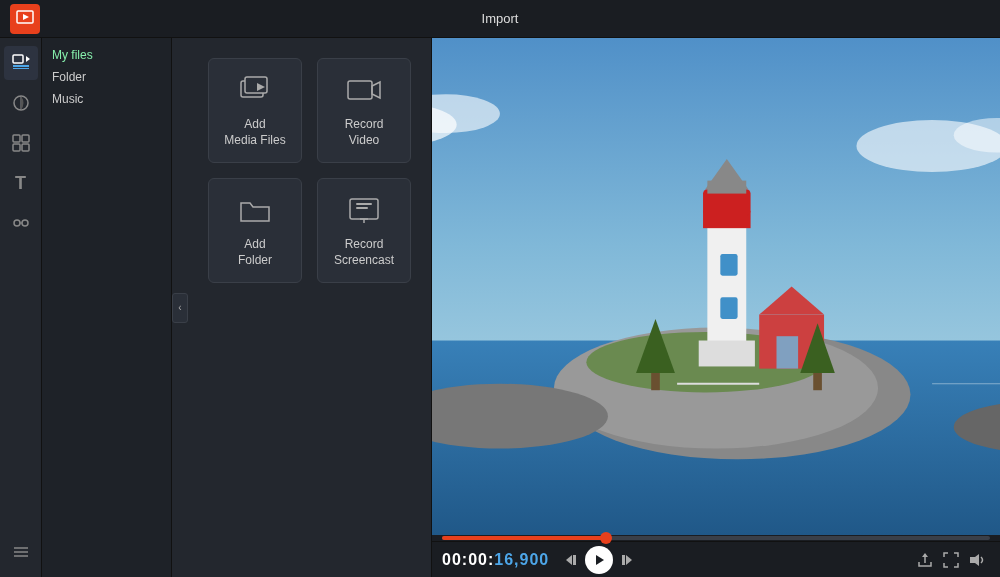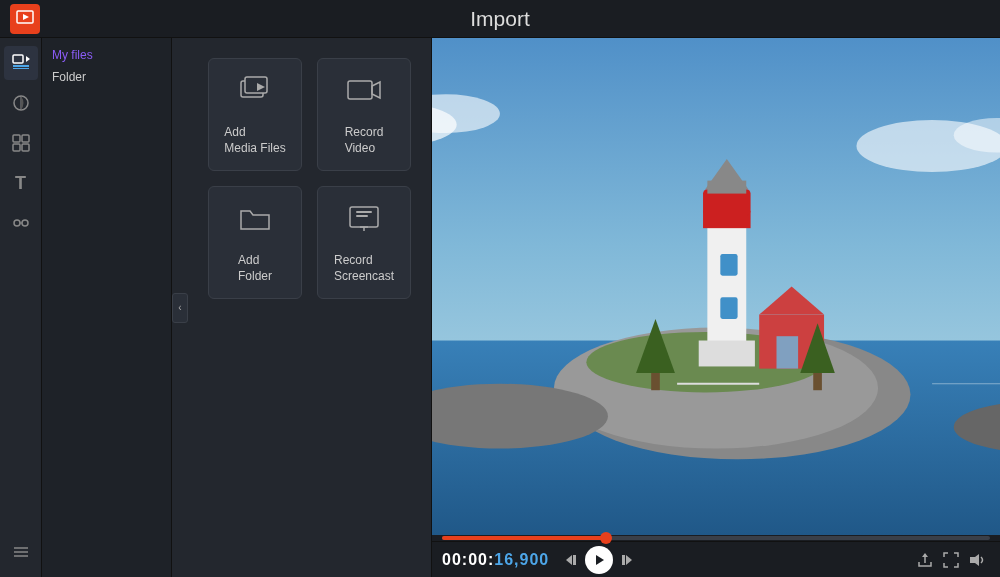--- a/index.html
+++ b/index.html
@@ -25,21 +25,21 @@
     .app-logo {
       background: #e8401c;
       width: 30px; height: 30px;
       display: flex; align-items: center; justify-content: center;
       border-radius: 4px;
       margin-right: 10px;
     }
     .app-logo svg { width: 18px; height: 18px; }
     .top-title {
       color: #ddd;
-      font-size: 21px;
+      font-size: 13px;
       font-weight: 400;
       flex: 1;
       text-align: center;
       margin-right: 40px;
     }
 
     
     .main-layout {
       display: flex;
       height: calc(577px - 38px);
@@ -99,36 +99,36 @@
     .import-panel-inner {
       display: flex;
       flex: 1;
     }
     .file-tree-item {
       padding: 4px 10px;
       cursor: pointer;
       font-size: 12px;
       color: #ccc;
     }
-    .file-tree-item.active { color: #8b5cf6; }
+    .file-tree-item.active { color: #86efac; }
 
     .import-btn {
       display: flex;
       flex-direction: column;
       align-items: center;
       justify-content: center;
       background: #2a2f38;
       border: 1px solid #3a3f48;
       border-radius: 6px;
       padding: 14px 10px;
       cursor: pointer;
       color: #ccc;
       font-size: 12px;
-      text-align: left;
-      gap: 16px;
+      text-align: center;
+      gap: 8px;
       min-height: 80px;
     }
     .import-btn svg { color: #aaa; }
     .import-btn .btn-label { color: #ccc; font-size: 12px; line-height: 1.3; }
 
     .collapse-arrow {
       position: absolute;
       left: 162px;
       top: 130px;
       width: 16px; height: 30px;
@@ -274,20 +274,21 @@
   </div>
 
   <div class="content-area">
 
     <div class="import-panel">
       <div class="import-panel-inner">
 
         <div class="import-left">
           <div class="file-tree-item active">My files</div>
           <div class="file-tree-item">Folder</div>
+          <div class="file-tree-item">Music</div>
         </div>
 
         <div class="collapse-arrow" style="position:relative;left:auto;top:auto;align-self:center;margin:0 0 0 0;">
           ‹
         </div>
 
         <div class="import-right">
 
           <div class="import-btn">
             <svg width="36" height="36" viewBox="0 0 36 36">

